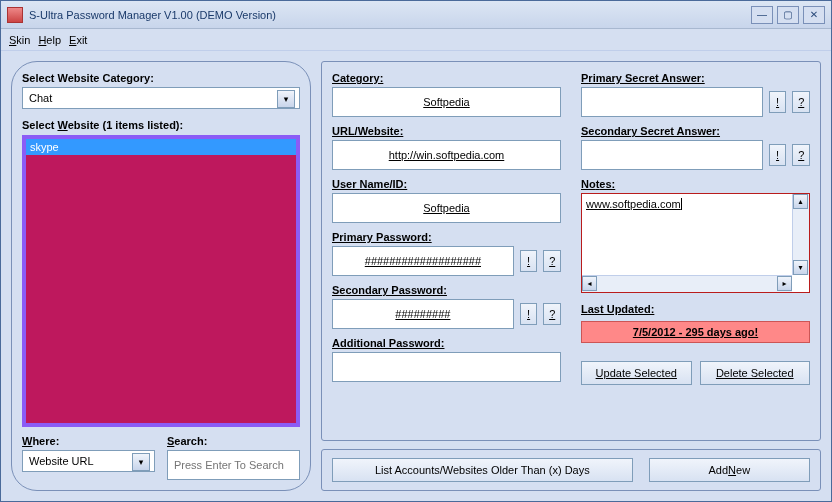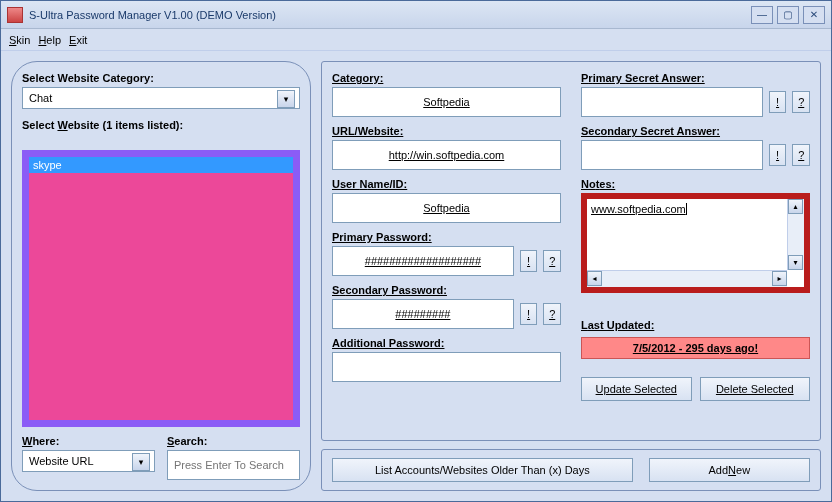--- a/index.html
+++ b/index.html
@@ -19,26 +19,26 @@
 .right { flex: 1; display: flex; flex-direction: column; gap: 8px; }
 .rtop { flex: 1; display: flex; gap: 20px; }
 .rbot { padding: 8px 10px; display: flex; gap: 16px; }
 .col { flex: 1; display: flex; flex-direction: column; text-decoration: underline; }
 .lbl { font-weight: bold; margin-bottom: 3px; color: #000; }
 .lbl u { text-decoration: underline; }
 .tinput { height: 30px; border: 1px solid #7f9db9; background: #fff; padding: 0 6px; width: 100%; }
 .tcenter { text-align: center; }
 .combo { height: 22px; border: 1px solid #7f9db9; background: #fff; width: 100%; position: relative; display: flex; align-items: center; padding: 0 6px; }
 .combo::after { content: "▾"; position: absolute; right: 4px; top: 2px; width: 16px; height: 16px; background: linear-gradient(#f0f4fb,#c8d5eb); border: 1px solid #7f9db9; display: flex; align-items: center; justify-content: center; font-size: 9px; }
-.listbox { flex: 1; border: 7px solid #8b5cf6; background: #ec4899; margin-top: 16px; overflow: hidden; }
+.listbox { flex: 1; border: 4px solid #8b5cf6; background: #be185d; margin-top: 1px; overflow: hidden; }
 .listitem { background: #3399ff; color: #fff; padding: 2px 4px; }
 .row { display: flex; gap: 6px; align-items: center; margin-bottom: 8px; }
 .smbtn { width: 22px; height: 22px; border: 1px solid #7f9db9; background: linear-gradient(#f0f4fb,#d8e2f2); display: flex; align-items: center; justify-content: center; cursor: pointer; }
 .btn { height: 24px; border: 1px solid #7f9db9; background: linear-gradient(#f0f4fb,#d8e2f2); padding: 0 10px; cursor: pointer; display: flex; align-items: center; justify-content: center; }
-.ta { border: 6px solid #b91c1c; background: #fff; padding: 4px; height: 100px; position: relative; }
+.ta { border: 1px solid #b91c1c; background: #fff; padding: 4px; height: 100px; position: relative; }
 .ta .cursor { display: inline-block; width: 1px; height: 12px; background: #000; vertical-align: text-bottom; }
 .scroll-v { position: absolute; right: 0; top: 0; width: 17px; height: calc(100% - 17px); background: #e8eef8; border-left: 1px solid #c0ceea; }
 .scroll-h { position: absolute; bottom: 0; left: 0; height: 17px; width: calc(100% - 17px); background: #e8eef8; border-top: 1px solid #c0ceea; }
 .scroll-btn { width: 15px; height: 15px; background: linear-gradient(#f0f4fb,#c8d5eb); border: 1px solid #7f9db9; text-align: center; font-size: 8px; line-height: 13px; }
 .scroll-v .scroll-btn { position: absolute; left: 0; }
 .scroll-h .scroll-btn { position: absolute; top: 0; }
 .lastupd { height: 22px; background: #f88; border: 1px solid #c55; display: flex; align-items: center; justify-content: center; font-weight: bold; color: #000; margin-top: 3px; }
 .bottomrow { display: flex; gap: 8px; margin-top: 18px; }
 .bottomrow .btn { flex: 1; }
 .whererow { display: flex; gap: 12px; margin-top: 8px; }
@@ -138,21 +138,21 @@
             <span>www.softpedia.com</span><span class="cursor"></span>
             <div class="scroll-v">
               <div class="scroll-btn" style="top:0">▴</div>
               <div class="scroll-btn" style="bottom:0">▾</div>
             </div>
             <div class="scroll-h">
               <div class="scroll-btn" style="left:0">◂</div>
               <div class="scroll-btn" style="right:0">▸</div>
             </div>
           </div>
-          <div class="lbl" style="margin-top:26px"><u>L</u>ast Updated:</div>
+          <div class="lbl" style="margin-top:10px"><u>L</u>ast Updated:</div>
           <div class="lastupd">7/5/2012 - 295 days ago!</div>
           <div class="bottomrow">
             <div class="btn">
                 <span>Update Selected</span>
               </div>
             <div class="btn">
                 <span>Delete Selected</span>
               </div>
           </div>
         </div>

